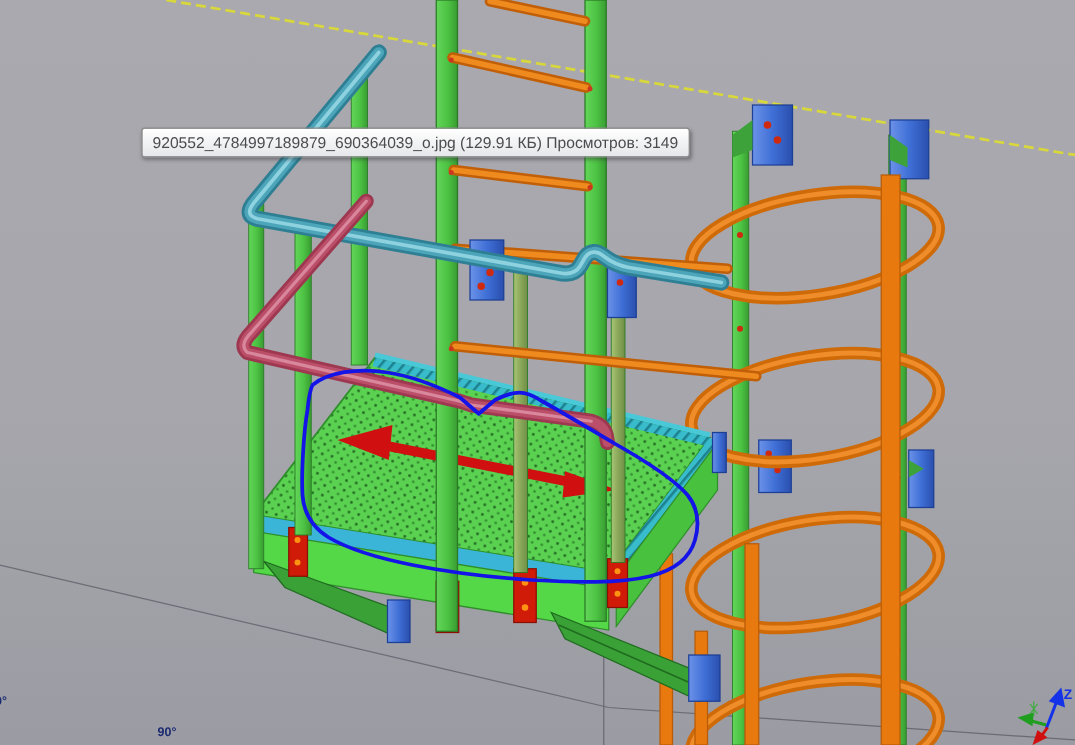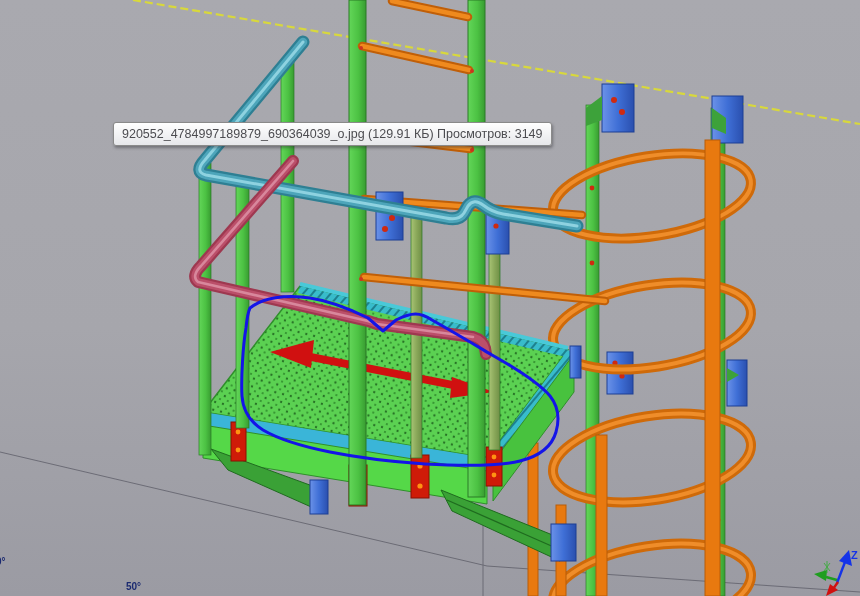--- a/index.html
+++ b/index.html
@@ -7,21 +7,21 @@
     position:relative;width:860px;height:596px;overflow:hidden;
     background:linear-gradient(#a9a9af 0%,#a6a6ac 55%,#9b9ba3 100%);
     font-family:"Liberation Sans",sans-serif;
   }
   .viewport svg{position:absolute;left:0;top:0;}
   .tooltip{
     position:absolute;left:113px;top:102px;white-space:nowrap;
     font:12.5px "Liberation Sans",sans-serif;color:#4c4c50;
     background:linear-gradient(#ffffff,#e6e7ea);
     border:1px solid #8a8a8a;border-radius:3px;
-    padding:4px 8px 4px 8px;box-shadow:1px 2px 3px rgba(50,50,55,.45);margin-top:20px;
+    padding:4px 8px 4px 8px;box-shadow:1px 2px 3px rgba(50,50,55,.45);
   }
   .angle-label{
     position:absolute;font:bold 10px "Liberation Sans",sans-serif;
     color:#1b2a70;letter-spacing:0;
   }
   .angle-left{left:-4px;top:556px;}
   .angle-bottom{left:126px;top:581px;}
 </style>
 </head>
 <body>
@@ -232,15 +232,15 @@
     <g>
       <line x1="838" y1="582" x2="833" y2="589" stroke="#d01010" stroke-width="2.4"></line>
       <polygon points="826,596 838,590 830,584" fill="#d01010"></polygon>
     </g>
   </g>
 </svg>
 
 <div class="tooltip">920552_4784997189879_690364039_o.jpg (129.91 КБ) Просмотров: 3149</div>
 
 <div class="angle-label angle-left">0°</div>
-<div class="angle-label angle-bottom">50°</div>
+<div class="angle-label angle-bottom">90°</div>
 
 </div>
 
 </body></html>

